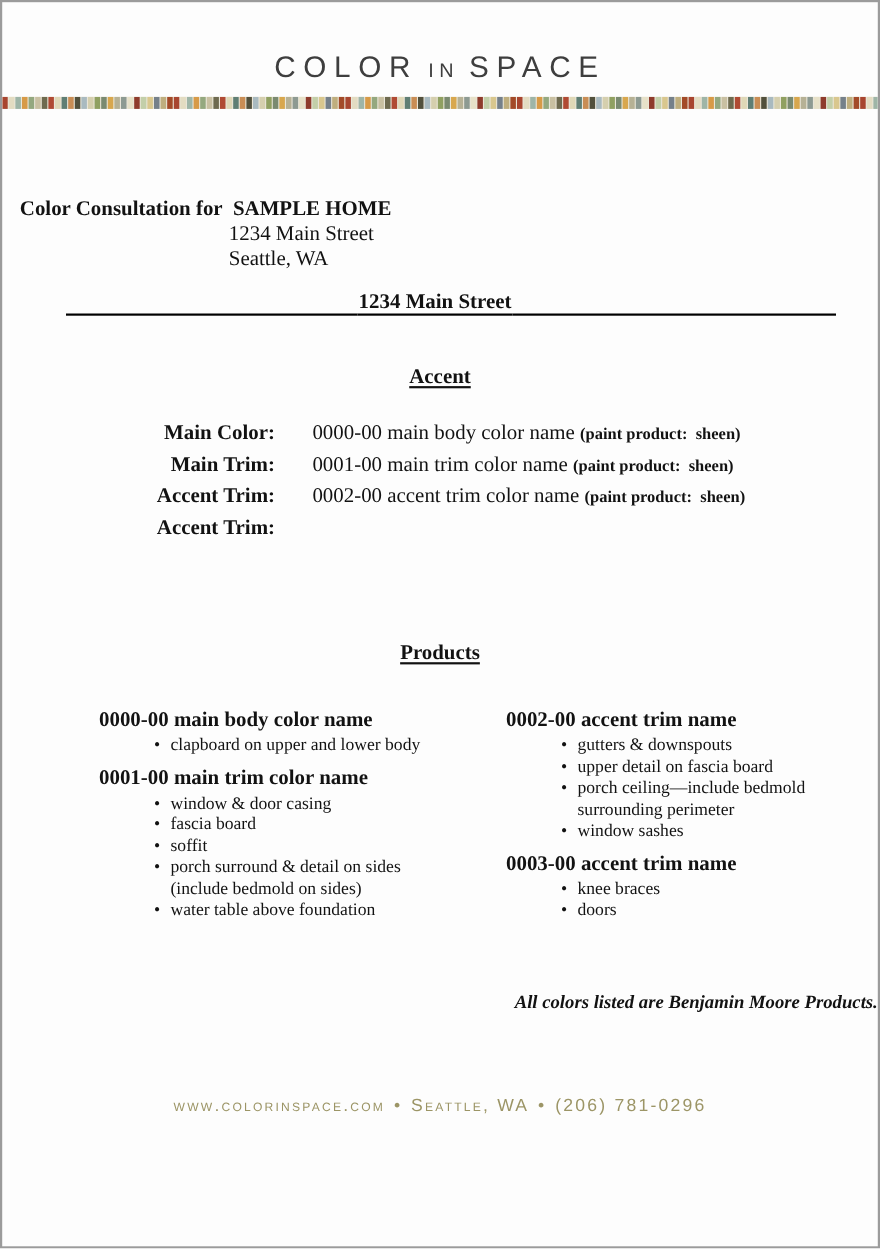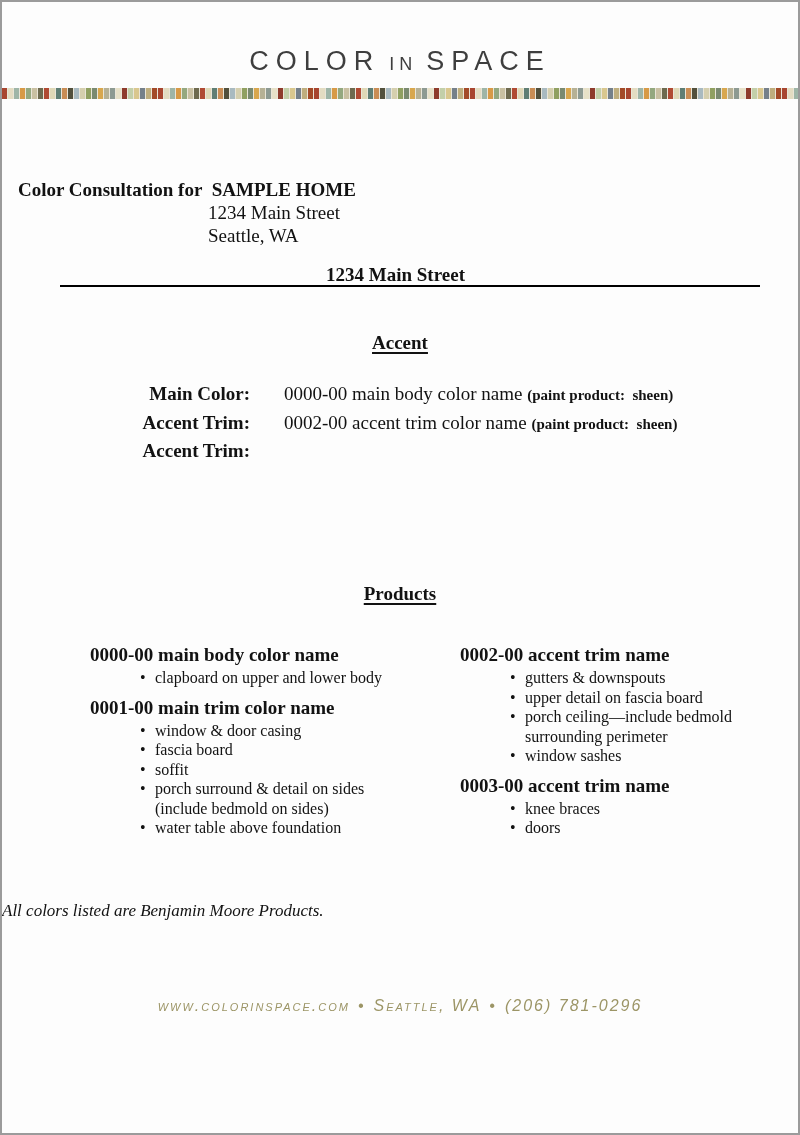--- a/index.html
+++ b/index.html
@@ -57,25 +57,25 @@
   .col-left  { margin-left:88px; }
   .col-right { margin-left:60px; }
   .group h3 { font-size:19px; font-weight:bold; margin:0; line-height:22px; }
   .group:not(:first-child) { margin-top:9px; }
   ul.items { list-style:none; margin:2px 0 0 0; padding:0;
              font-size:16px; line-height:19.5px; }
   ul.items li { position:relative; padding-left:65px; }
   ul.items .bullet { position:absolute; left:50px; }
 
   
-  .note { position:absolute; top:899px; left:0; right:0; text-align:left;
-          font-size:17px; font-weight:normal; font-style:italic; }
+  .note { position:absolute; top:899px; left:0; right:0; text-align:right;
+          font-size:17px; font-weight:bold; font-style:italic; }
   .footer { position:absolute; top:995px; left:0; right:0; text-align:center;
             font-family:"Liberation Sans", sans-serif; font-variant:small-caps;
-            font-size:16px; letter-spacing:2px; white-space:nowrap;font-style:italic; }
+            font-size:16px; letter-spacing:2px; white-space:nowrap; }
   .footer .sep { margin:0 8px; }
 </style>
 </head>
 <body>
 
 <div class="page">
 
   <div class="logo">
     <span class="big">COLOR</span><span class="small">IN</span><span class="big">SPACE</span>
   </div>
@@ -232,20 +232,24 @@
   </div>
 
   <div class="palette">
     <h2 class="section-title">Accent</h2>
     <div class="prows" id="palette-rows">
         <div class="prow">
           <span class="plabel">Main Color:</span>
           <span class="pvalue">0000-00 main body color name <span class="pnote">(paint product:  sheen)</span></span>
         </div>
         <div class="prow">
+          <span class="plabel">Main Trim:</span>
+          <span class="pvalue">0001-00 main trim color name <span class="pnote">(paint product:  sheen)</span></span>
+        </div>
+        <div class="prow">
           <span class="plabel">Accent Trim:</span>
           <span class="pvalue">0002-00 accent trim color name <span class="pnote">(paint product:  sheen)</span></span>
         </div>
         <div class="prow">
           <span class="plabel">Accent Trim:</span>
         </div>
       </div>
   </div>
 
   <div class="placement">

